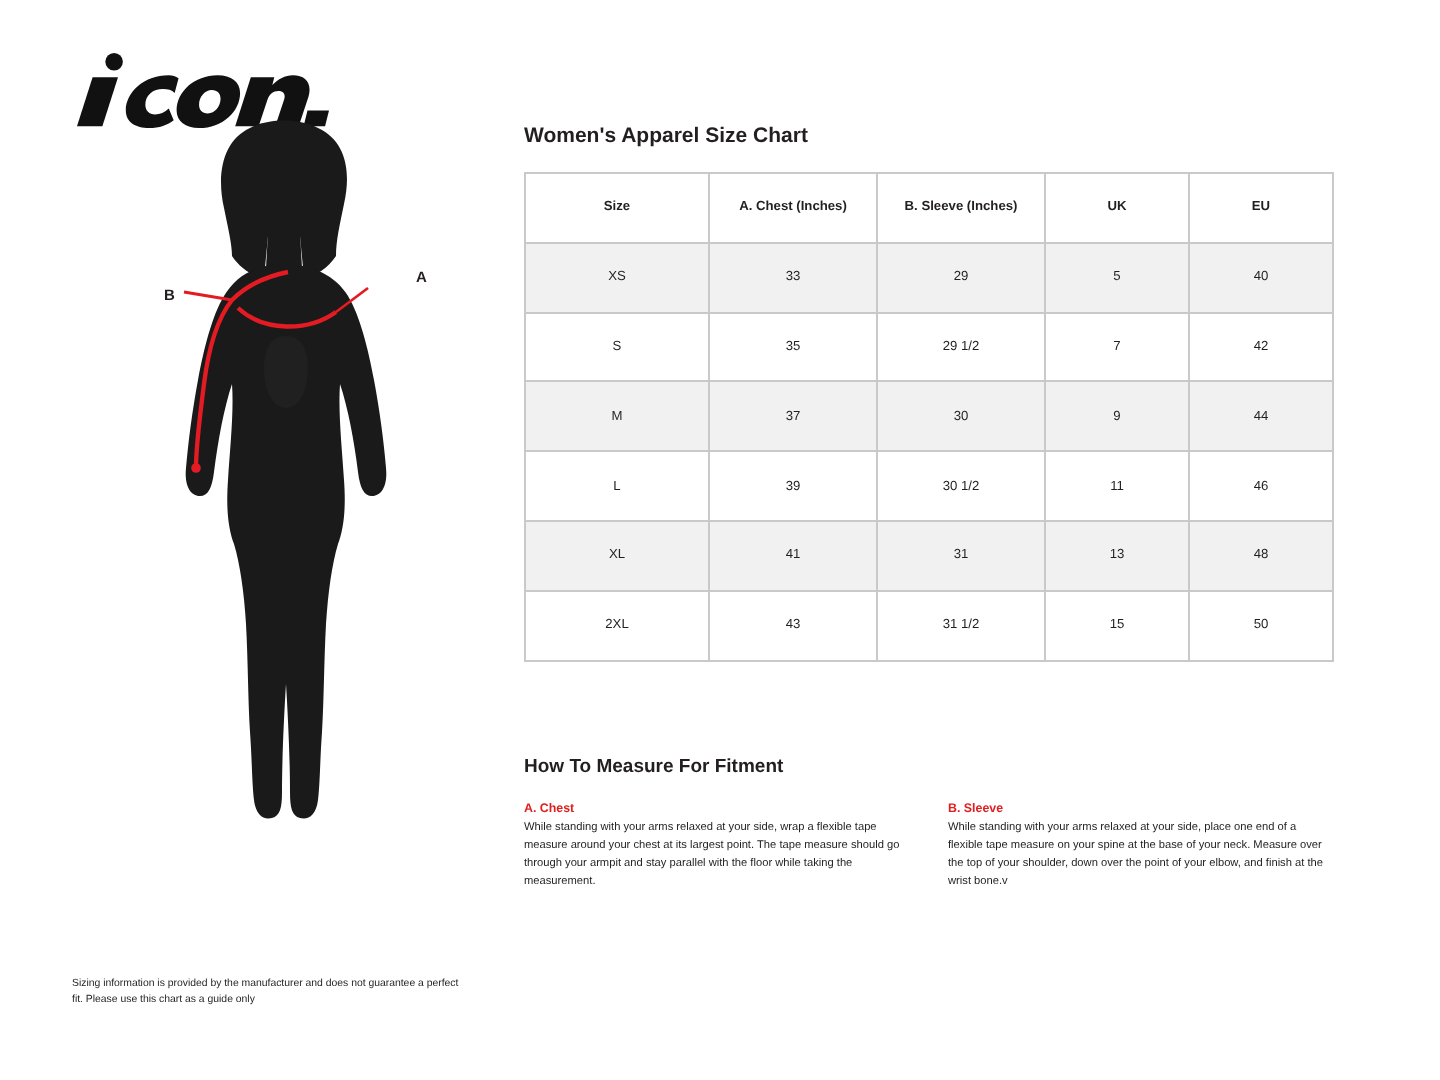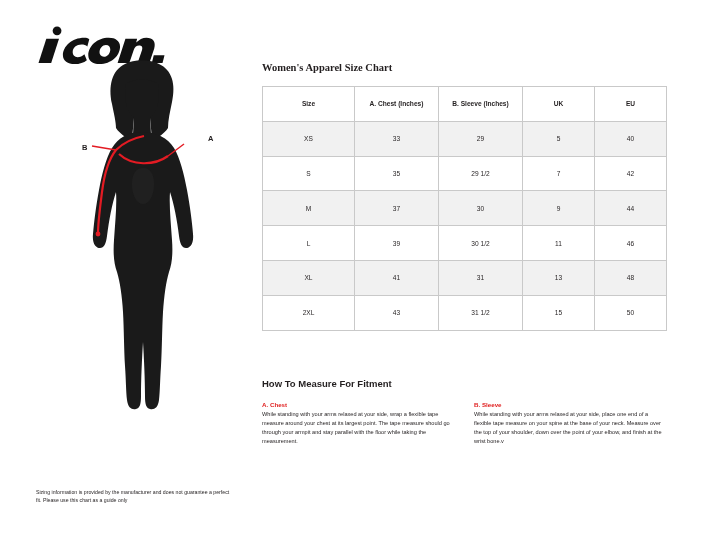--- a/index.html
+++ b/index.html
@@ -73,21 +73,20 @@
     width: 440px;
     height: 540px;
   }
   .chart-title {
     position: absolute;
     left: 0;
     top: 62px;
     font-size: 10.5px;
     font-weight: bold;
     color: #231f20;
-    font-family: Liberation Serif, serif;
   }
 
   table.size-table {
     position: absolute;
     left: 0;
     top: 86px;
     width: 404px;
     border-collapse: collapse;
     table-layout: fixed;
   }

